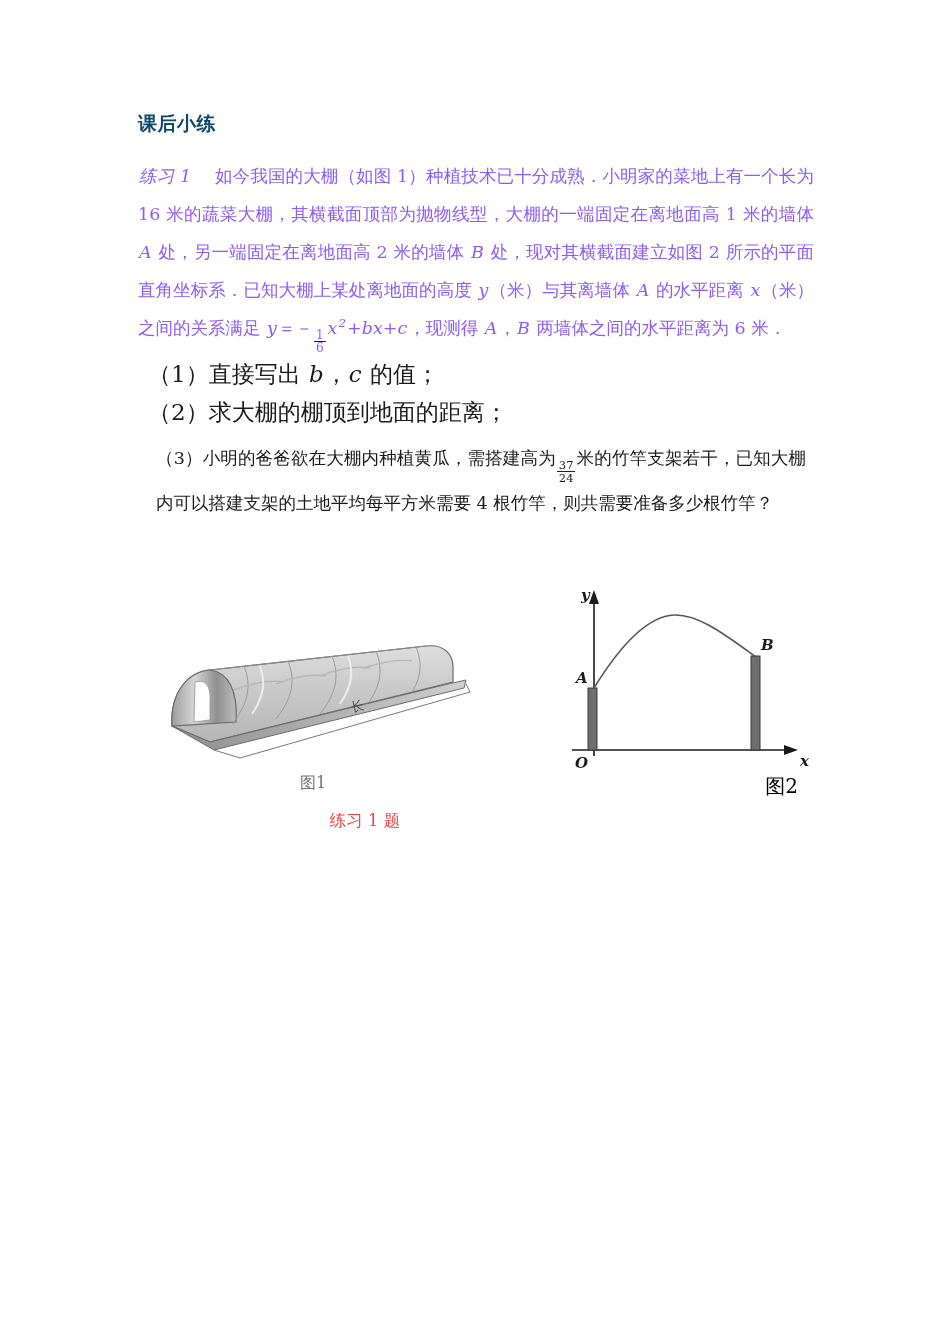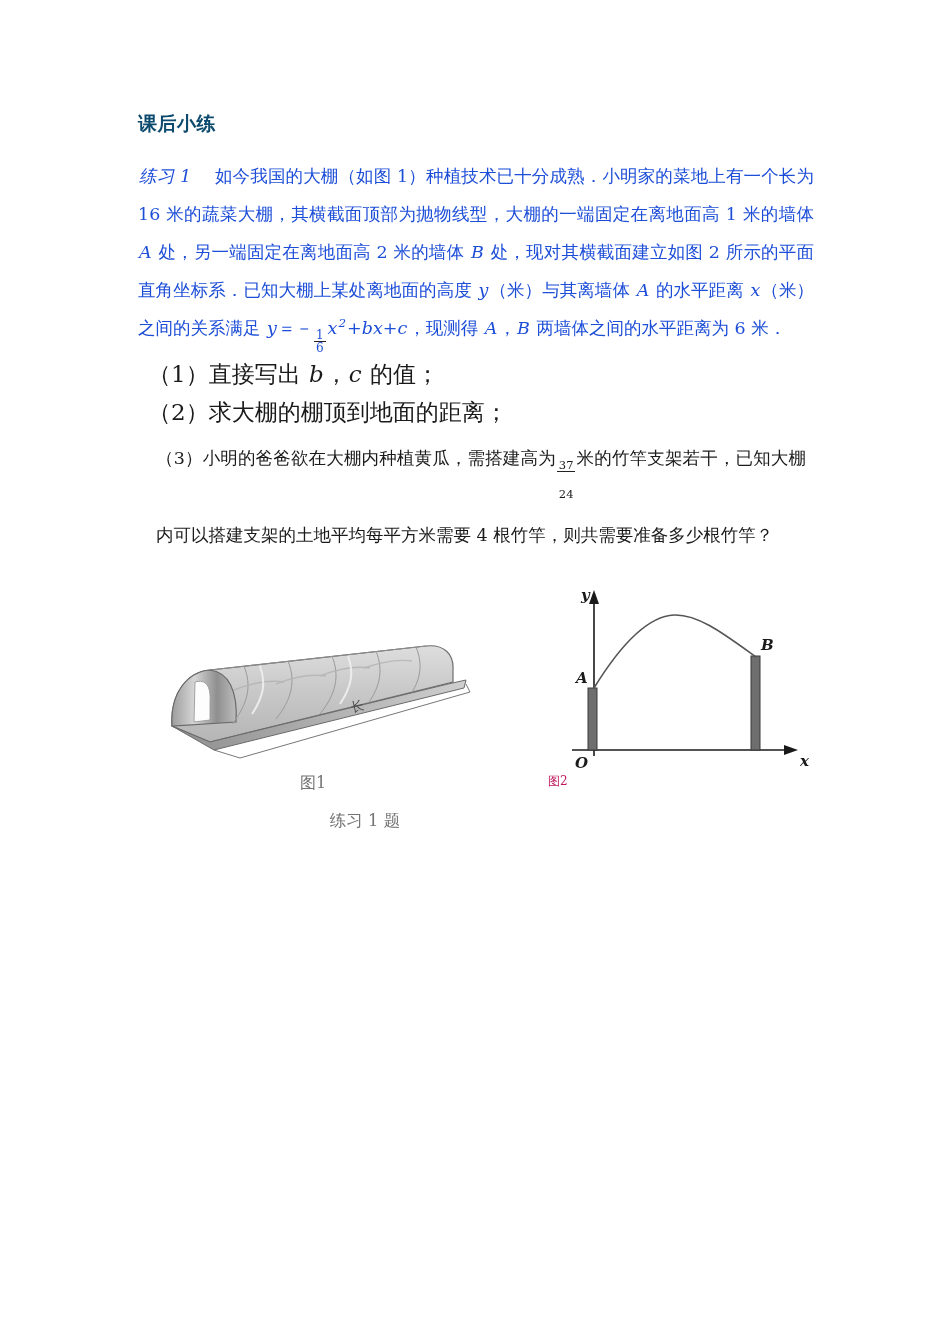--- a/index.html
+++ b/index.html
@@ -40,21 +40,21 @@
     line-height: 1.2;
   }
 
   
   .para {
     font-size: 17.5px;
     line-height: 38px;
     text-align: justify;
     text-justify: inter-ideograph;
     margin: 0;
-    color: #1d4ed8;
+    color: #8b5cf6;
   }
   .q-line {
     font-size: 23px;
     line-height: 38px;
     margin: 0;
     padding-left: 10px;
   }
   .q-wrap {
     font-size: 17.5px;
     line-height: 38px;
@@ -89,21 +89,21 @@
     display: inline-flex;
     flex-direction: column;
     align-items: flex-start;
     vertical-align: -0.40em;
     font-size: 11.5px;
     line-height: 1.05;
     padding: 0 1px;
     font-style: normal;
   }
   .frac-sm .n { display: block; padding: 0 2px; }
-  .frac-sm .d { display: block; padding: 16px 2px; border-top: 1px solid #222; }
+  .frac-sm .d { display: block; padding: 0 2px; border-top: 1px solid #222; }
 
   sup.exp {
     font-size: 0.68em;
     vertical-align: super;
     line-height: 0;
     font-style: italic;
   }
 
   
   .figures {
@@ -134,32 +134,32 @@
     left: 548px;
     top: 0px;
     width: 290px;
     height: 200px;
   }
   .fig2-cap {
     position: absolute;
     left: 548px;
     top: 195px;
     width: 250px;
-    text-align: left;
-    font-size: 12px;
-    color: #be185d;
+    text-align: right;
+    font-size: 20px;
+    color: #000000;
   }
   .fig-group-cap {
     position: absolute;
     left: 0;
     top: 232px;
     width: 768px;
     text-align: center;
     font-size: 16.5px;
-    color: #737373;
+    color: #ef4444;
   }
   .fig-group-cap .inner {
     display: inline-block;
     margin-left: -38px;
   }
   svg { display: block; }
 </style>
 </head>
 <body>
 

